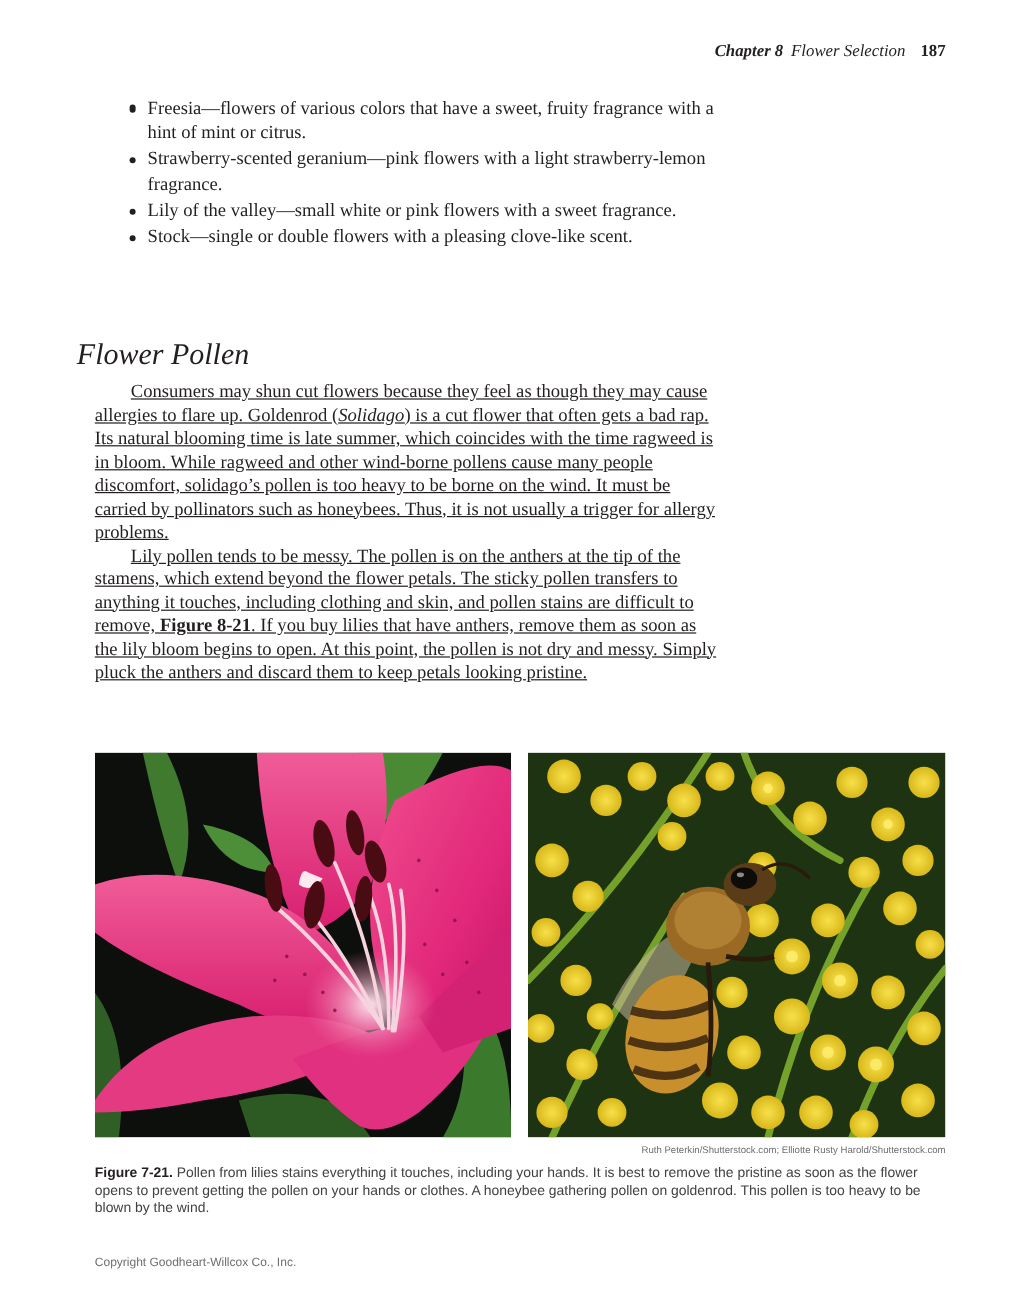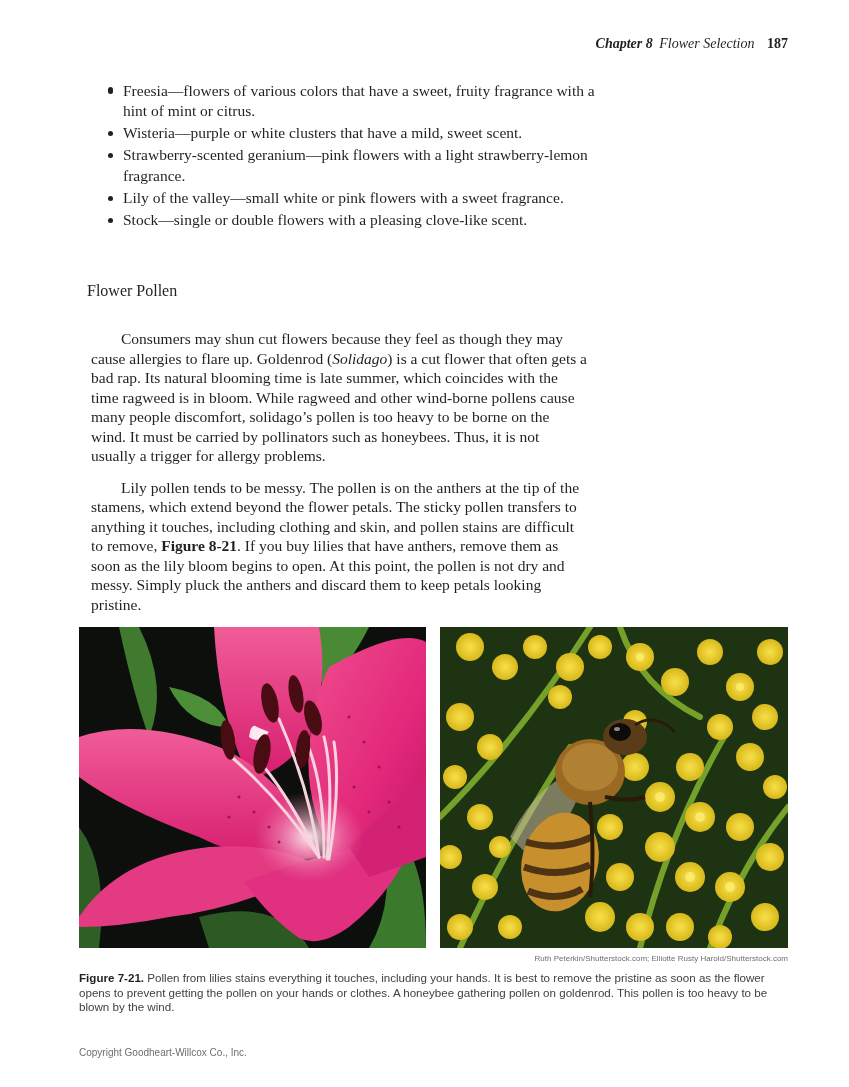--- a/index.html
+++ b/index.html
@@ -21,29 +21,29 @@
       margin: 0; padding: 0; list-style: none;
       font-size: 15.5px; line-height: 20.5px;
     }
     .bullets li { position: relative; padding-left: 17px; margin-bottom: 1.5px; }
     .bullets li .dot {
       position: absolute; left: 2px; top: 8px; width: 5px; height: 5px;
       background: #231f20; border-radius: 50%;
     }
 
     .section-heading {
-      position: absolute; left: 87px; top: 282px; margin: 0;
+      position: absolute; left: 64px; top: 282px; margin: 0;
       font-family: "Liberation Serif", serif; font-weight: normal;
-      font-size: 16px; color: #231f20;
+      font-size: 25px; color: #231f20; font-style: italic;
     }
     .body-text {
       position: absolute; left: 79px; top: 317px; width: 520px;
       font-size: 15.5px; line-height: 19.5px; text-align: left;
     }
-    .body-text p { margin: 12px; text-indent: 30px; }
+    .body-text p { margin: 0; text-indent: 30px; text-decoration: underline; }
 
     .figure {
       position: absolute; top: 627px; height: 321px; overflow: hidden;
     }
     .figure svg { display: block; width: 100%; height: 100%; }
     .fig-lily { left: 79px; width: 347px; }
     .fig-bee { left: 440px; width: 348px; }
 
     .credit {
       position: absolute; top: 954px; right: 61px;
@@ -65,21 +65,20 @@
 
 <div class="running-head">
   <span class="chap">Chapter 8</span>
   <span class="title">Flower Selection</span>
   <span class="pageno">187</span>
 </div>
 
 <ul class="bullets">
   <li><span class="dot"></span></li>
   <li><span class="dot"></span><span>Freesia—flowers of various colors that have a sweet, fruity fragrance with a hint of mint or citrus.</span></li>
-  <li><span class="dot"></span><span>Wisteria—purple or white clusters that have a mild, sweet scent.</span></li>
   <li><span class="dot"></span><span>Strawberry-scented geranium—pink flowers with a light strawberry-lemon fragrance.</span></li>
   <li><span class="dot"></span><span>Lily of the valley—small white or pink flowers with a sweet fragrance.</span></li>
   <li><span class="dot"></span><span>Stock—single or double flowers with a pleasing clove-like scent.</span></li>
 </ul>
 
 <h2 class="section-heading">Flower Pollen</h2>
 
 <div class="body-text">
   <p><span>Consumers may shun cut flowers because they feel as though they may cause allergies to flare up. Goldenrod (</span><em>Solidago</em><span>) is a cut flower that often gets a bad rap. Its natural blooming time is late summer, which coincides with the time ragweed is in bloom. While ragweed and other wind-borne pollens cause many people discomfort, solidago’s pollen is too heavy to be borne on the wind. It must be carried by pollinators such as honeybees. Thus, it is not usually a trigger for allergy problems.</span></p>
   <p><span>Lily pollen tends to be messy. The pollen is on the anthers at the tip of the stamens, which extend beyond the flower petals. The sticky pollen transfers to anything it touches, including clothing and skin, and pollen stains are difficult to remove, </span><strong>Figure 8-21</strong><span>. If you buy lilies that have anthers, remove them as soon as the lily bloom begins to open. At this point, the pollen is not dry and messy. Simply pluck the anthers and discard them to keep petals looking pristine.</span></p>

